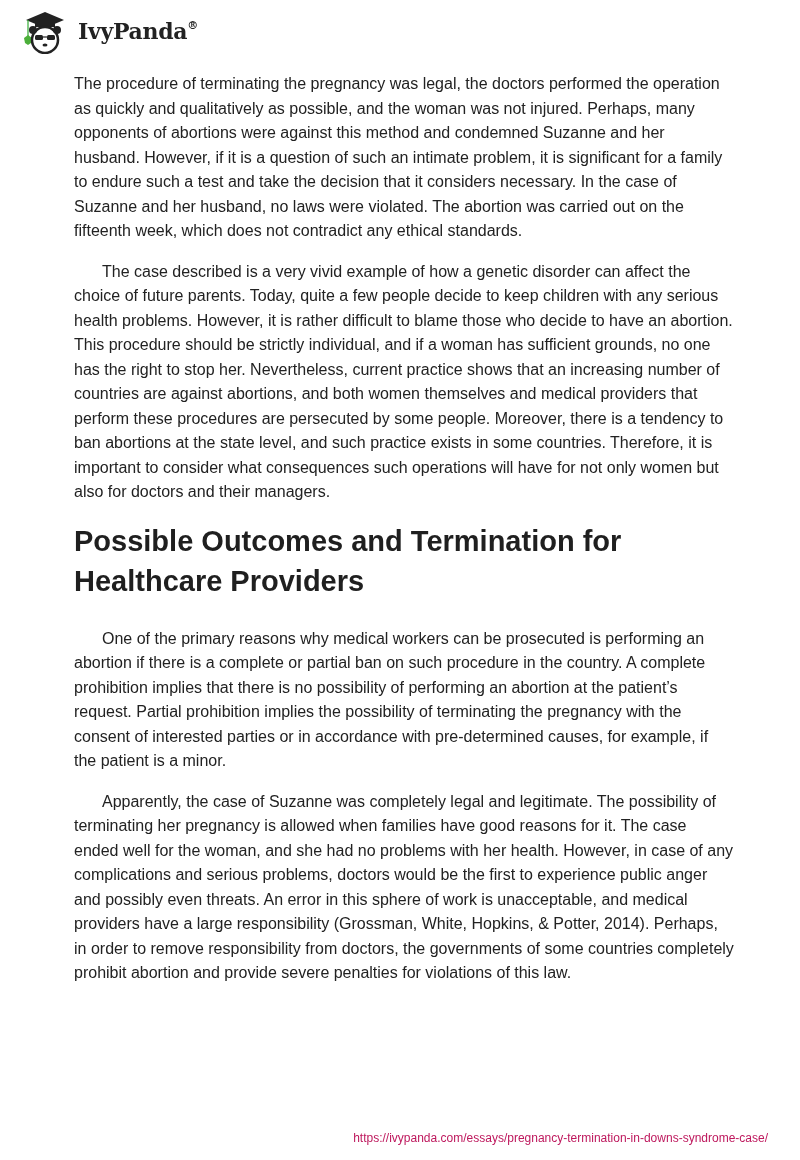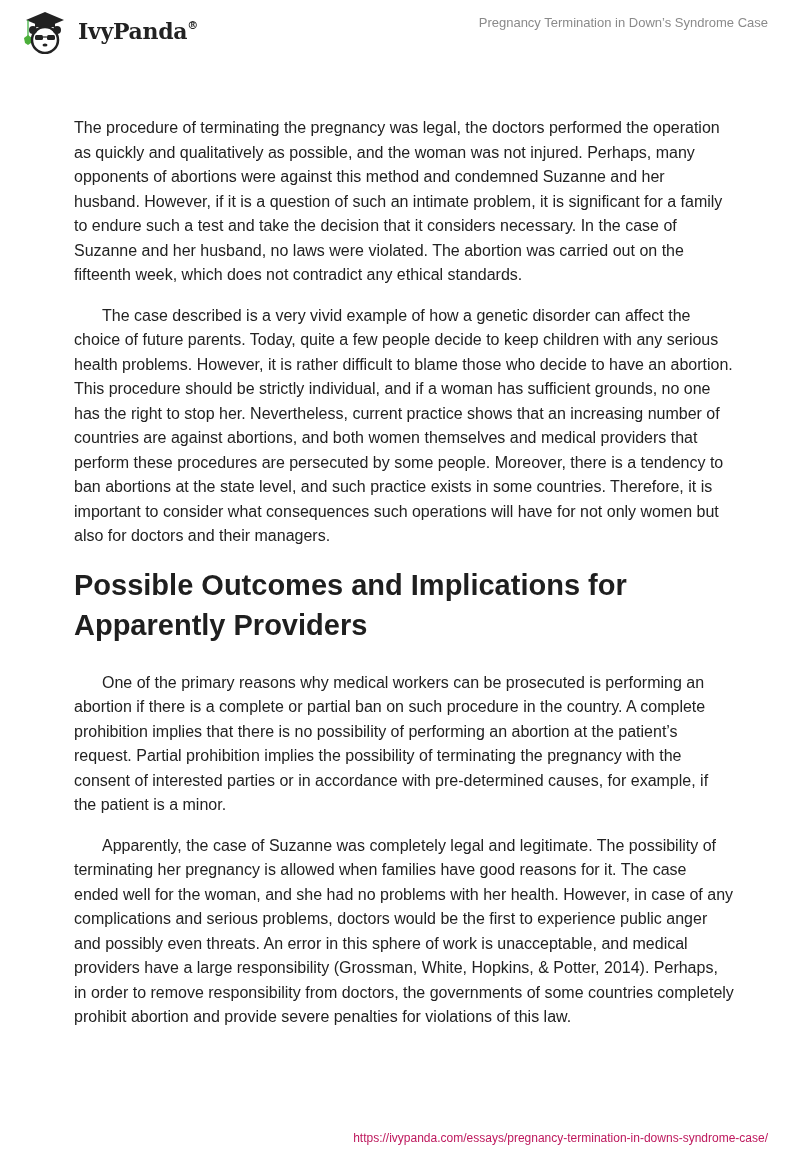--- a/index.html
+++ b/index.html
@@ -5,21 +5,21 @@
   html, body { margin: 0; padding: 0; background: #ffffff; }
   body { width: 800px; height: 1160px; position: relative; overflow: hidden;
          font-family: "Liberation Sans", sans-serif; color: #222222; }
   .header { position: absolute; top: 0; left: 0; width: 800px; height: 60px; }
   .logo { position: absolute; left: 18px; top: 8px; display: flex; align-items: center; text-align: right; }
   .logo-mark { width: 54px; height: 46px; }
   .logo-text { font-family: "DejaVu Serif", serif; font-weight: bold; font-size: 22px;
                color: #222; margin-left: 6px; letter-spacing: -0.3px; }
   .logo-text sup { font-size: 11px; position: relative; top: -2px; }
   .doc-title { position: absolute; right: 32px; top: 15px; font-size: 13px; color: #8a8a8a; }
-  .content { position: absolute; left: 74px; top: 72px; width: 660px; margin-top: 44px; }
+  .content { position: absolute; left: 74px; top: 72px; width: 660px; }
   p { margin: 0 0 16px 0; font-size: 16px; line-height: 24.5px; color: #222; }
   p.indent { text-indent: 28px; }
   h2 { margin: 6px 0 26px 0; font-size: 29px; line-height: 40px; font-weight: bold; color: #1f1f1f; }
   .footer-url { position: absolute; right: 32px; top: 1131px; font-size: 12px; color: #be185d; }
 </style>
 </head>
 <body>
 
 <div class="header">
   <div class="logo">
@@ -31,24 +31,23 @@
       <circle cx="27" cy="32" r="13" fill="#fff" stroke="#222" stroke-width="2.5"></circle>
       <circle cx="15" cy="22" r="4" fill="#222"></circle>
       <circle cx="39" cy="22" r="4" fill="#222"></circle>
       <rect x="17" y="27" width="8" height="5" rx="1.5" fill="#222"></rect>
       <rect x="29" y="27" width="8" height="5" rx="1.5" fill="#222"></rect>
       <line x1="25" y1="29" x2="29" y2="29" stroke="#222" stroke-width="1.2"></line>
       <ellipse cx="27" cy="37" rx="2.5" ry="1.6" fill="#222"></ellipse>
     </svg>
     <span class="logo-text"><span>IvyPanda</span><sup>®</sup></span>
   </div>
-  <div class="doc-title">Pregnancy Termination in Down’s Syndrome Case</div>
 </div>
 
 <div class="content">
   <p>The procedure of terminating the pregnancy was legal, the doctors performed the operation as quickly and qualitatively as possible, and the woman was not injured. Perhaps, many opponents of abortions were against this method and condemned Suzanne and her husband. However, if it is a question of such an intimate problem, it is significant for a family to endure such a test and take the decision that it considers necessary. In the case of Suzanne and her husband, no laws were violated. The abortion was carried out on the fifteenth week, which does not contradict any ethical standards.</p>
   <p class="indent">The case described is a very vivid example of how a genetic disorder can affect the choice of future parents. Today, quite a few people decide to keep children with any serious health problems. However, it is rather difficult to blame those who decide to have an abortion. This procedure should be strictly individual, and if a woman has sufficient grounds, no one has the right to stop her. Nevertheless, current practice shows that an increasing number of countries are against abortions, and both women themselves and medical providers that perform these procedures are persecuted by some people. Moreover, there is a tendency to ban abortions at the state level, and such practice exists in some countries. Therefore, it is important to consider what consequences such operations will have for not only women but also for doctors and their managers.</p>
-  <h2>Possible Outcomes and Implications for Apparently Providers</h2>
+  <h2>Possible Outcomes and Termination for Healthcare Providers</h2>
   <p class="indent">One of the primary reasons why medical workers can be prosecuted is performing an abortion if there is a complete or partial ban on such procedure in the country. A complete prohibition implies that there is no possibility of performing an abortion at the patient’s request. Partial prohibition implies the possibility of terminating the pregnancy with the consent of interested parties or in accordance with pre-determined causes, for example, if the patient is a minor.</p>
   <p class="indent">Apparently, the case of Suzanne was completely legal and legitimate. The possibility of terminating her pregnancy is allowed when families have good reasons for it. The case ended well for the woman, and she had no problems with her health. However, in case of any complications and serious problems, doctors would be the first to experience public anger and possibly even threats. An error in this sphere of work is unacceptable, and medical providers have a large responsibility (Grossman, White, Hopkins, &amp; Potter, 2014). Perhaps, in order to remove responsibility from doctors, the governments of some countries completely prohibit abortion and provide severe penalties for violations of this law.</p>
 </div>
 
 <div class="footer-url">https://ivypanda.com/essays/pregnancy-termination-in-downs-syndrome-case/</div>
 
 </body></html>

